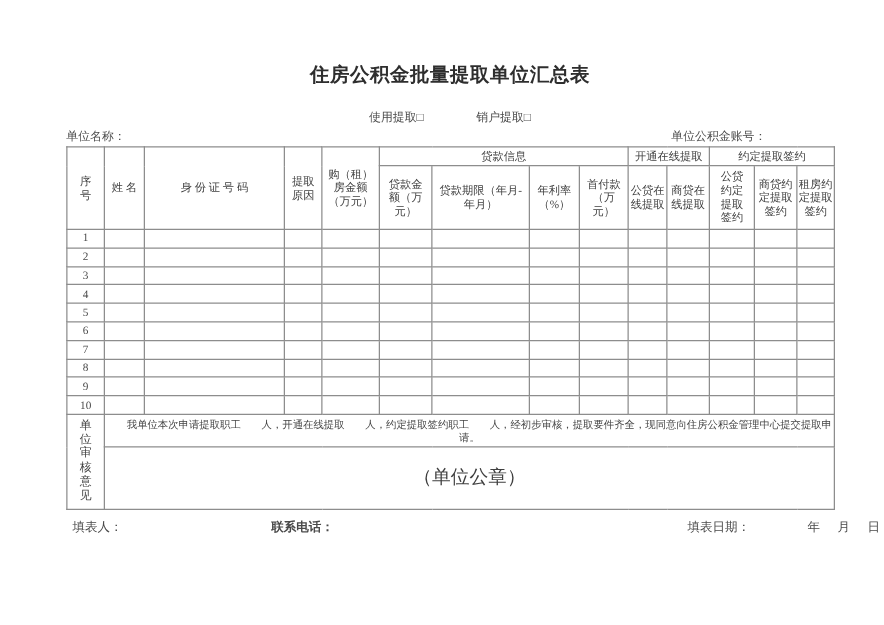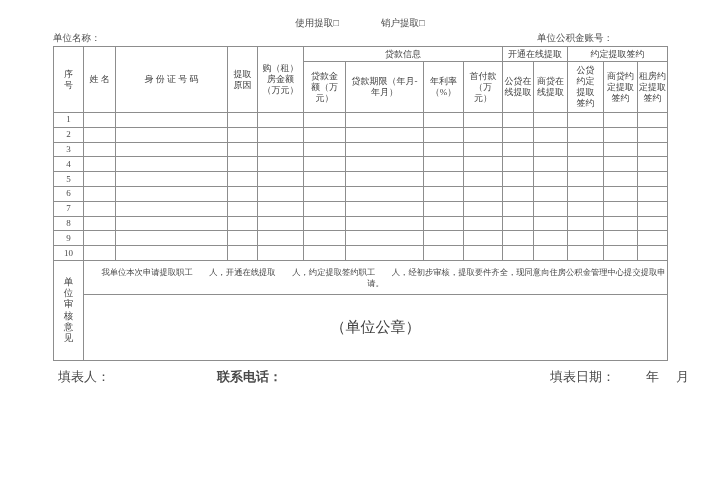--- a/index.html
+++ b/index.html
@@ -37,36 +37,37 @@
   td.num{font-size:9px;color:#4a4a4a;}
   tr.statement-row{height:21px;}
   td.statement{
     text-align:left;vertical-align:top;padding:2px 4px 0 4px;
     font-size:8.3px;line-height:10.5px;text-indent:16px;color:#454545;
   }
   tr.seal-row{height:44px;}
   td.seal-cell{text-align:right;vertical-align:middle;padding-right:32px;padding-bottom:8px;font-size:15px;}
   td.vlabel-cell{vertical-align:middle;}
   .vlabel{
-    width:11px;margin:16px auto;word-break:break-all;
+    width:11px;margin:4px auto;word-break:break-all;
     font-size:9.5px;line-height:11.2px;text-align:center;
   }
-  .footer{position:relative;height:16px;margin-top:4px;font-size:13px;color:#4a4a4a;}
+  .footer{position:relative;height:16px;margin-top:4px;font-size:10px;color:#4a4a4a;}
   .footer span{position:absolute;top:3px;white-space:nowrap;}
   .f-filler{left:5px;}
   .f-phone{left:164px;font-weight:bold;}
   .f-date{left:497px;}
   .f-ymd{left:593px;letter-spacing:2px;}
 </style>
 </head>
 <body>
 
 <div class="page">
   <div class="inner">
 
+    <h1 class="title">住房公积金批量提取单位汇总表</h1>
 
     <div class="subtitle">
       <span>使用提取□</span>
       <span>销户提取□</span>
     </div>
 
     <div class="meta">
       <span class="left">单位名称：</span>
       <span class="right">单位公积金账号：</span>
     </div>

